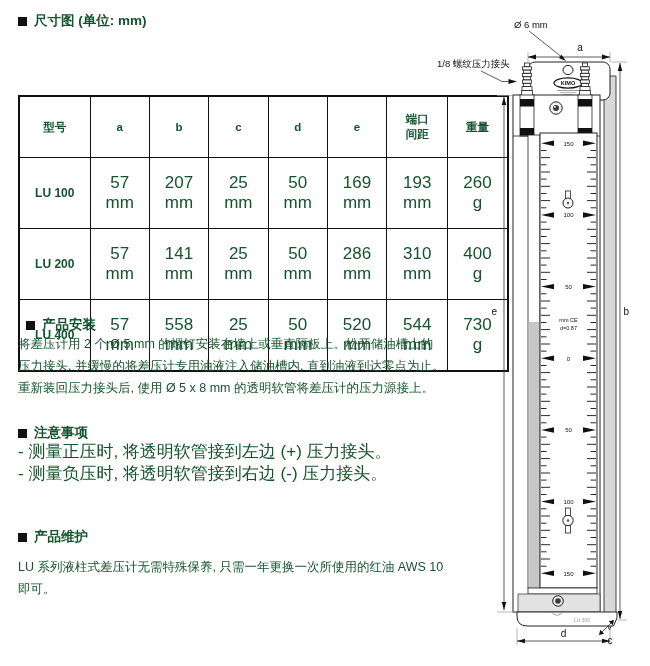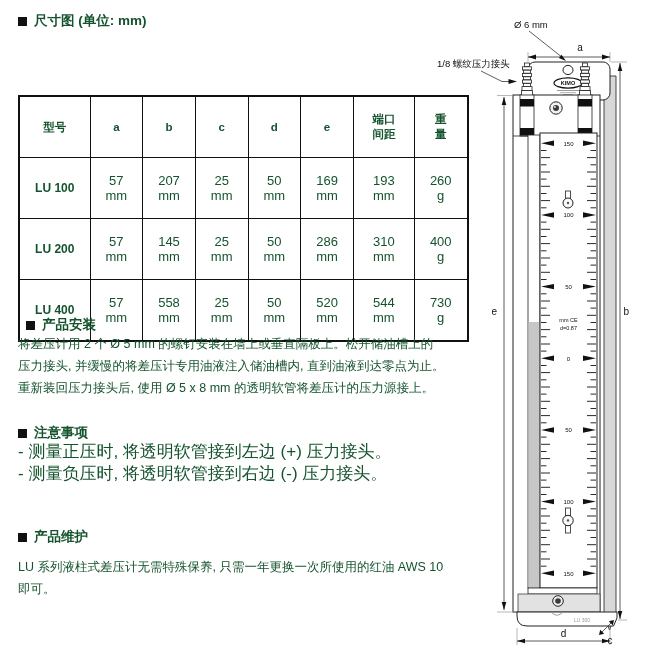--- a/index.html
+++ b/index.html
@@ -9,21 +9,21 @@
             font-size:13.5px;font-weight:bold;}
   .bullet{width:9px;height:9px;background:#111;flex:0 0 auto;}
   .body-text{position:absolute;font-size:12.5px;line-height:22px;white-space:pre-line;width:432px;}
   .note-line{font-size:17px;line-height:22px;}
   
   table.spec{position:absolute;left:18px;top:95px;border-collapse:collapse;border:2px solid #111;
              table-layout:fixed;}
   table.spec th,table.spec td{border:1px solid #111;text-align:center;padding:15px;
              font-family:"Liberation Sans",sans-serif;}
   table.spec th{height:21px;font-size:11.5px;font-weight:bold;}
-  table.spec td{height:25px;font-size:13px;font-weight:normal;}
+  table.spec td{height:25px;font-size:17px;font-weight:normal;}
   table.spec td:first-child{font-weight:bold;font-size:12px;margin-left:21px;}
   
   .oline{fill:#fff;stroke:#222;stroke-width:1;}
   .thin{fill:#fff;stroke:#222;stroke-width:0.8;}
   .tick{stroke:#111;stroke-width:0.9;}
   .dim{stroke:#333;stroke-width:0.8;fill:none;}
   .ext{stroke:#999;stroke-width:0.7;}
   .arrow{fill:#111;stroke:none;}
   .dimlabel{font-size:10px;fill:#111;font-family:"Liberation Sans",sans-serif;}
   .leader-label{font-size:9.5px;fill:#111;font-family:"Liberation Sans",sans-serif;}
@@ -70,21 +70,21 @@
           <td>207 mm</td>
           <td>25 mm</td>
           <td>50 mm</td>
           <td>169 mm</td>
           <td>193 mm</td>
           <td>260 g</td>
         </tr>
         <tr>
           <td>LU 200</td>
           <td>57 mm</td>
-          <td>145 mm</td>
+          <td>141 mm</td>
           <td>25 mm</td>
           <td>50 mm</td>
           <td>286 mm</td>
           <td>310 mm</td>
           <td>400 g</td>
         </tr>
         <tr>
           <td>LU 400</td>
           <td>57 mm</td>
           <td>558 mm</td>

